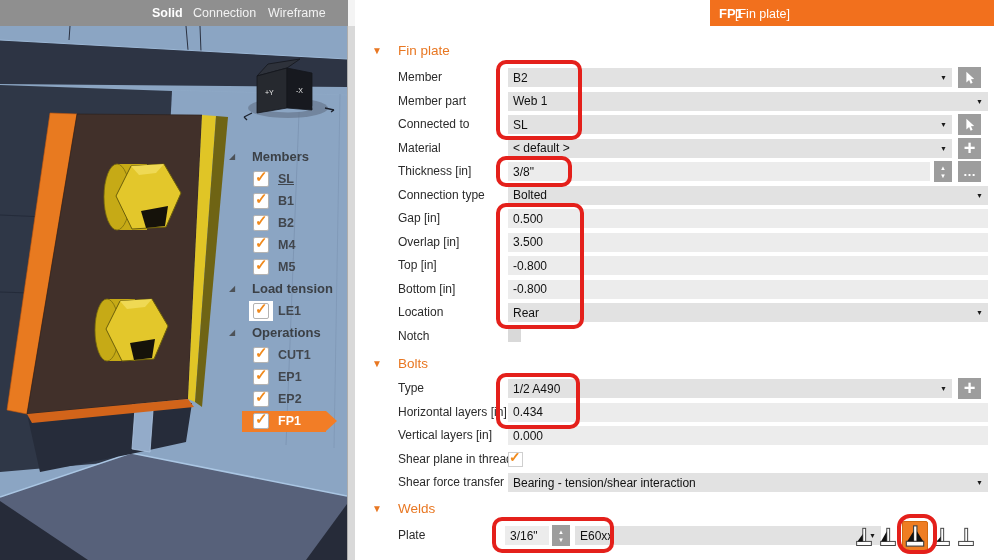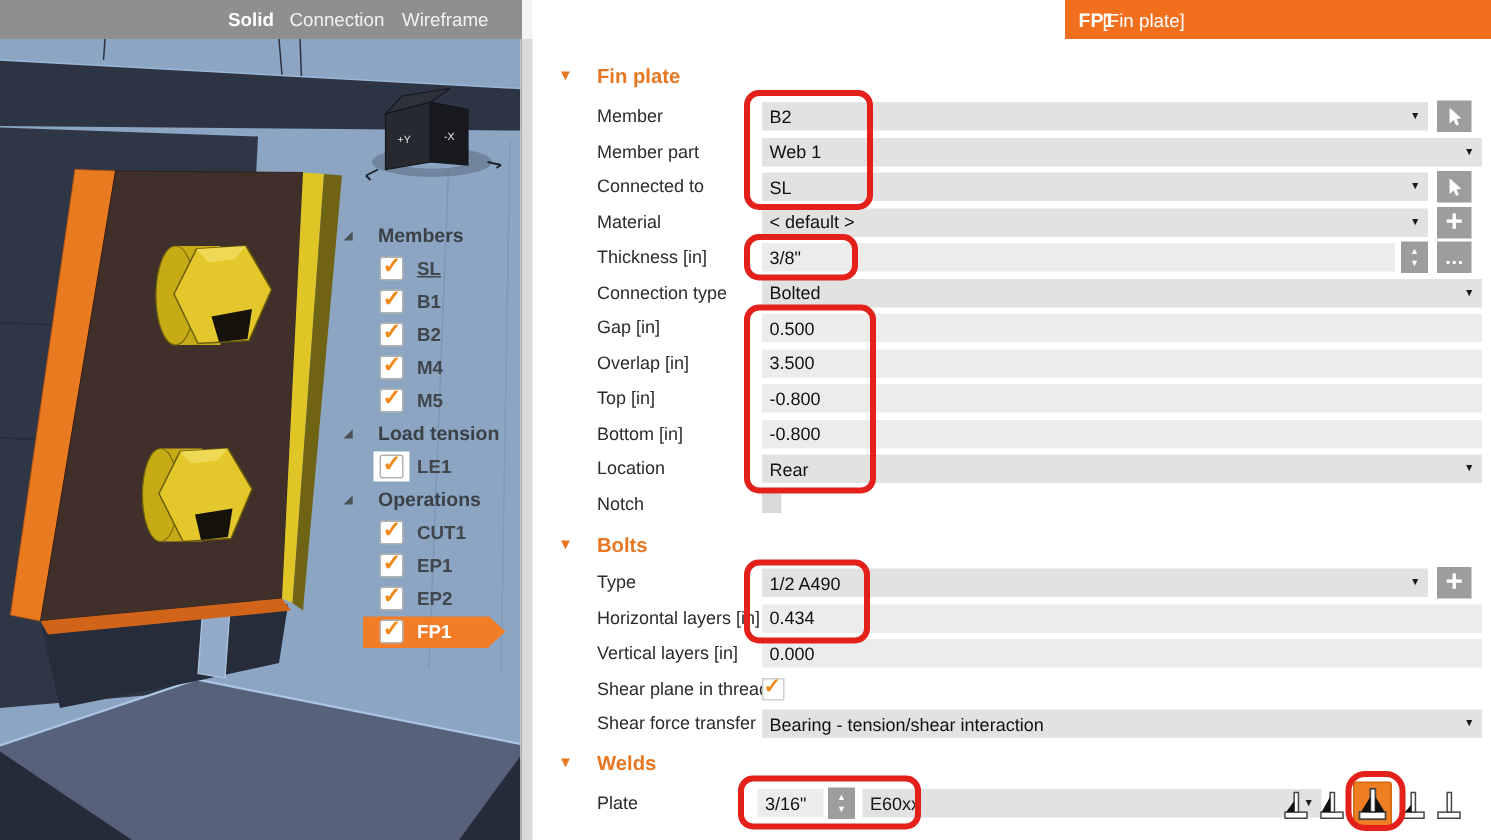--- a/index.html
+++ b/index.html
@@ -31,21 +31,21 @@
   .trow.focus::before{content:"";position:absolute;left:27px;top:0;width:24px;height:20px;background:#fff;z-index:1;}
   .trow.selected::before{content:"";position:absolute;left:20px;top:0;width:84px;height:21px;background:#f27d26;z-index:1;}
   .trow.selected::after{content:"";position:absolute;left:104px;top:0;width:0;height:0;z-index:1;
       border-left:11px solid #f27d26;border-top:10.5px solid transparent;border-bottom:10.5px solid transparent;}
   .trow.selected .ilabel{color:#fff;}
 
   
   .panel{position:absolute;left:355px;top:0;width:639px;height:560px;background:#fff;}
   .sect{position:absolute;left:0;width:639px;height:20px;}
   .sect .tri{position:absolute;left:17px;top:3px;font-size:10px;color:#e87722;cursor:pointer;}
-  .sect .stitle{position:absolute;left:43px;top:1px;font-size:13.5px;font-weight:bold;color:#e87722;}
+  .sect .stitle{position:absolute;left:43px;top:1px;font-size:13.5px;font-weight:normal;color:#e87722;}
   .prow{position:absolute;left:0;width:639px;height:19px;font-size:12px;}
   .plabel{position:absolute;left:43px;top:2px;color:#2b2b2b;white-space:nowrap;}
   .pfield{position:absolute;top:0;height:19px;background:#ececec;cursor:pointer;}
   .pfield.combo{background:#e2e2e2;}
   .pfield .fval{position:absolute;left:5px;top:2.5px;color:#111;white-space:nowrap;}
   .dd{position:absolute;right:5px;top:6px;font-size:7px;color:#1a1a1a;line-height:1;}
   .f-153{left:153px;} .w-full{width:480px;} .w-btn{width:444px;} .w-thick{width:422px;}
   .sqbtn{position:absolute;left:603px;top:-1px;width:23px;height:21px;background:#9d9d9d;border:none;padding:0;
          display:flex;align-items:center;justify-content:center;cursor:pointer;}
   .sqbtn svg{display:block;}

